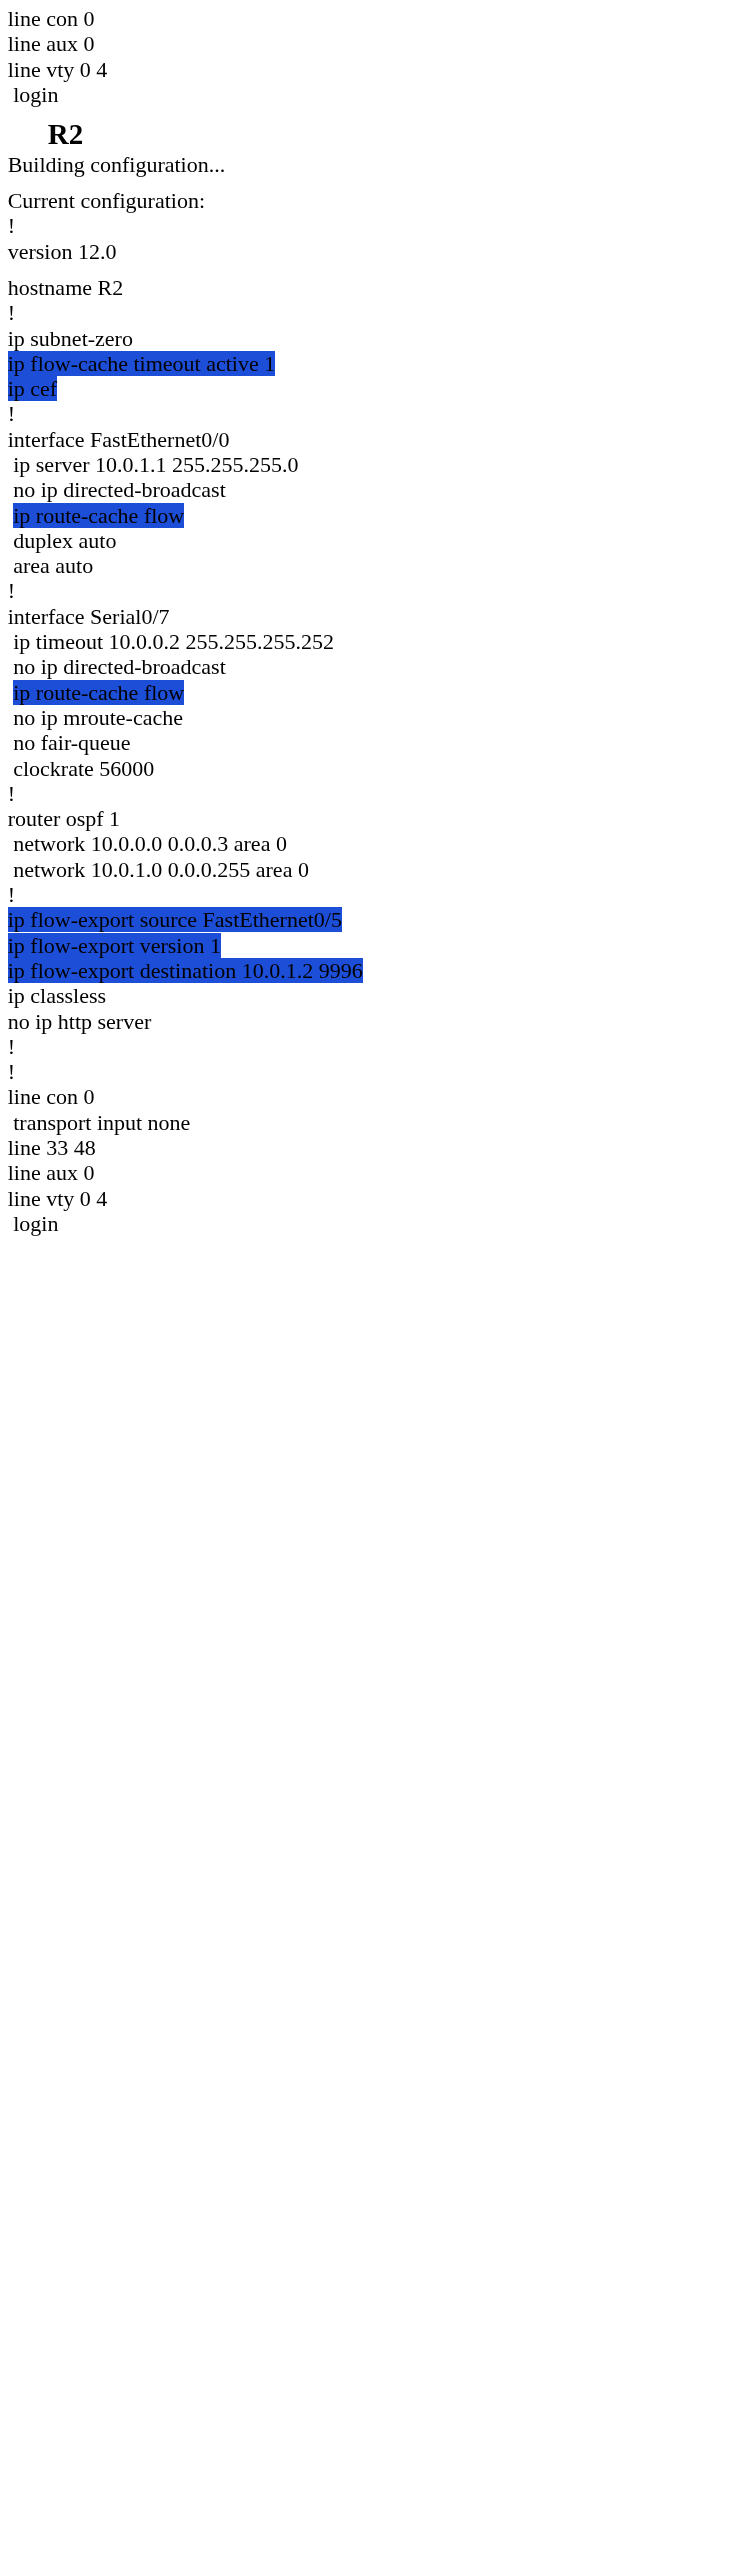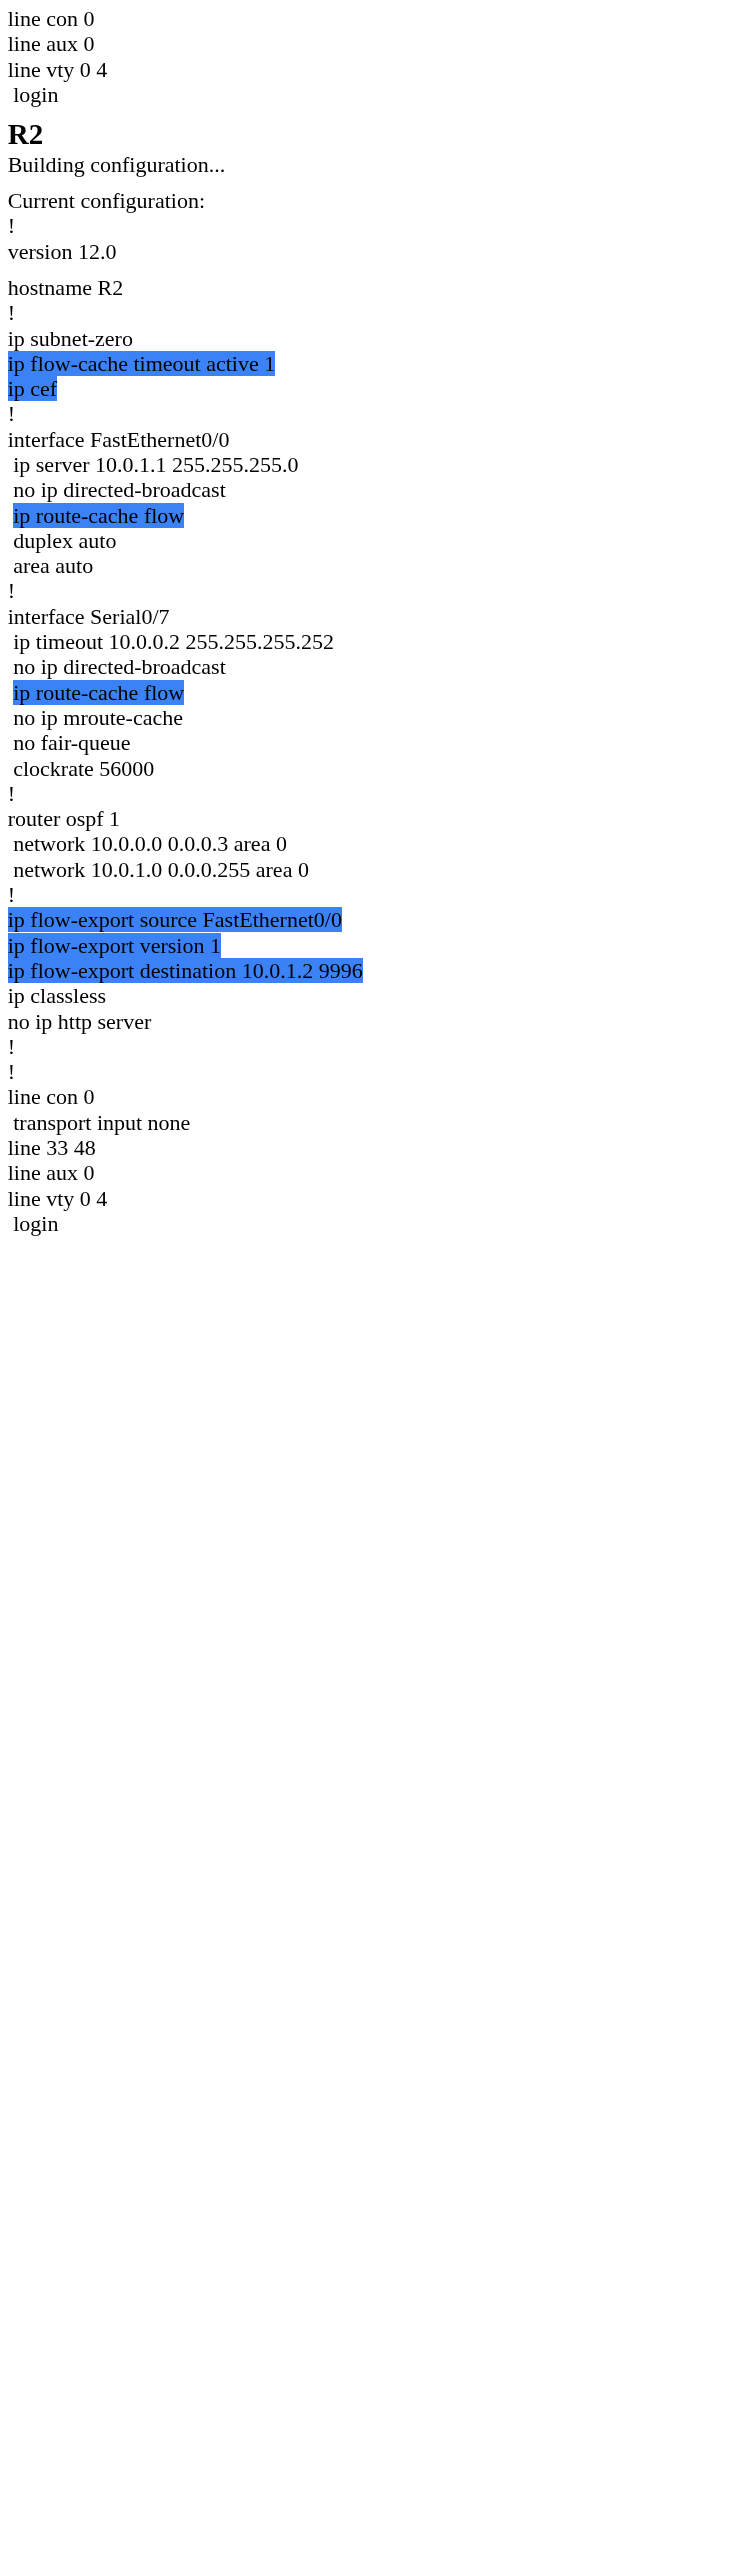--- a/index.html
+++ b/index.html
@@ -7,23 +7,23 @@
     font-size: 22px;
     line-height: 1.15;
     margin: 0;
     padding: 6.2px 7.7px;
     background: #fff;
     color: #000;
     width: 744px;
     box-sizing: border-box;
   }
   .line { white-space: pre; }
-  .hl { background: #3b82f6; }
+  .hl { background: #1d4ed8; }
   .gap { height: 11px; }
-  .big { font-size: 29px; font-weight: bold; }
+  .big { font-size: 29px; font-weight: bold; margin-left: 40px; }
 </style>
 </head>
 <body>
 
 <div class="line">line con 0</div>
 <div class="line">line aux 0</div>
 <div class="line">line vty 0 4</div>
 <div class="line"> login</div>
 
 <div class="gap"></div>
@@ -58,21 +58,21 @@
 <div class="line"> no ip directed-broadcast</div>
 <div class="line"><span> </span><span class="hl">ip route-cache flow</span></div>
 <div class="line"> no ip mroute-cache</div>
 <div class="line"> no fair-queue</div>
 <div class="line"> clockrate 56000</div>
 <div class="line">!</div>
 <div class="line">router ospf 1</div>
 <div class="line"> network 10.0.0.0 0.0.0.3 area 0</div>
 <div class="line"> network 10.0.1.0 0.0.0.255 area 0</div>
 <div class="line">!</div>
-<div class="line"><span class="hl">ip flow-export source FastEthernet0/0</span></div>
+<div class="line"><span class="hl">ip flow-export source FastEthernet0/5</span></div>
 <div class="line"><span class="hl">ip flow-export version 1</span></div>
 <div class="line"><span class="hl">ip flow-export destination 10.0.1.2 9996</span></div>
 <div class="line">ip classless</div>
 <div class="line">no ip http server</div>
 <div class="line">!</div>
 <div class="line">!</div>
 <div class="line">line con 0</div>
 <div class="line"> transport input none</div>
 <div class="line">line 33 48</div>
 <div class="line">line aux 0</div>

